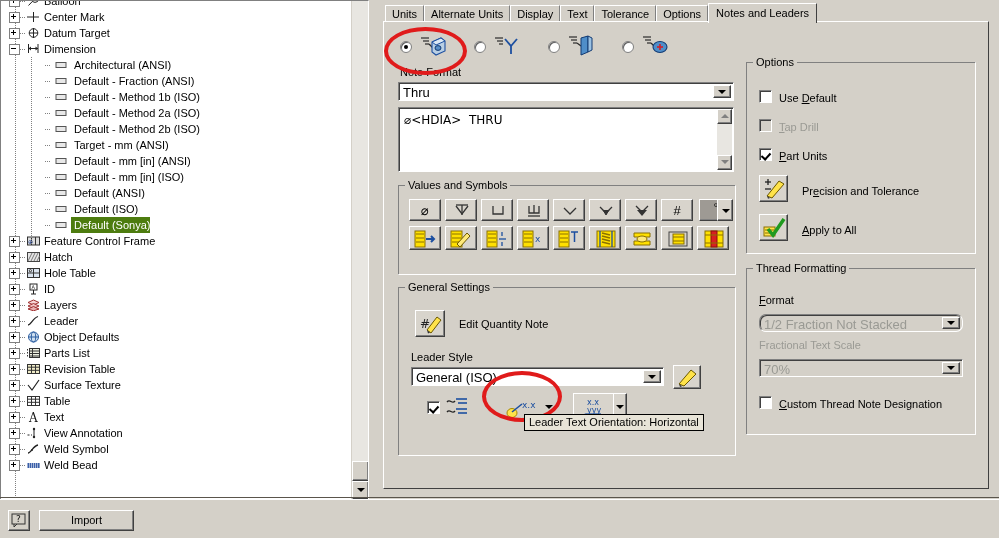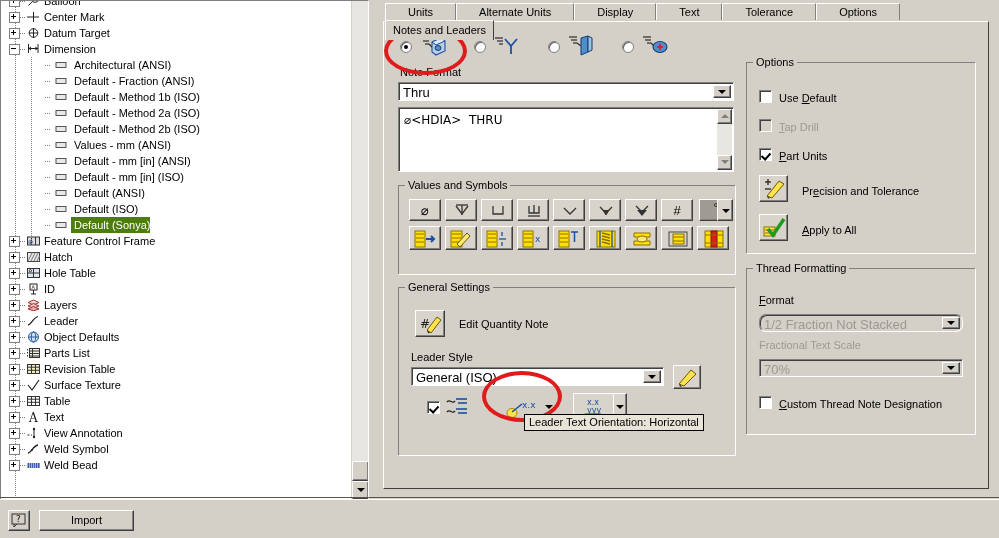--- a/index.html
+++ b/index.html
@@ -75,21 +75,21 @@
     border-left:4px solid transparent;border-right:4px solid transparent;border-top:4px solid #000;
   }
 
   
   .rpane{
     position:absolute;left:375px;top:0;width:620px;height:497px;
   }
   
   .tabs{position:absolute;left:10px;top:3px;height:19px;}
   .tab{
-    display:inline-block;height:17px;line-height:17px;padding:0 22px;
+    display:inline-block;height:17px;line-height:17px;padding:0 6px;
     background:#d4d0c8;font-size:11px;vertical-align:bottom;
     border-left:1px solid #fff;border-top:1px solid #fff;border-right:1px solid #808080;
     position:relative;box-sizing:border-box;
   }
   .tab.active{
     height:20px;line-height:19px;margin-bottom:-1px;padding:0 7px;
     border-right:1px solid #404040;z-index:5;background:#d4d0c8;
   }
   .tabbody{
     position:absolute;left:8px;top:21px;right:6px;height:468px;
@@ -243,21 +243,21 @@
                 <rect x="1" y="3.5" width="10" height="5" fill="#e8e8e8" stroke="#555"></rect>
               </svg></span><span class="tlabel">Default - Method 1b (ISO)</span></div>
           <div class="trow child"><span class="dash"></span><span class="ticon"><svg width="13" height="12" viewBox="0 0 13 12">
                 <rect x="1" y="3.5" width="10" height="5" fill="#e8e8e8" stroke="#555"></rect>
               </svg></span><span class="tlabel">Default - Method 2a (ISO)</span></div>
           <div class="trow child"><span class="dash"></span><span class="ticon"><svg width="13" height="12" viewBox="0 0 13 12">
                 <rect x="1" y="3.5" width="10" height="5" fill="#e8e8e8" stroke="#555"></rect>
               </svg></span><span class="tlabel">Default - Method 2b (ISO)</span></div>
           <div class="trow child"><span class="dash"></span><span class="ticon"><svg width="13" height="12" viewBox="0 0 13 12">
                 <rect x="1" y="3.5" width="10" height="5" fill="#e8e8e8" stroke="#555"></rect>
-              </svg></span><span class="tlabel">Values - mm (ANSI)</span></div>
+              </svg></span><span class="tlabel">Target - mm (ANSI)</span></div>
           <div class="trow child"><span class="dash"></span><span class="ticon"><svg width="13" height="12" viewBox="0 0 13 12">
                 <rect x="1" y="3.5" width="10" height="5" fill="#e8e8e8" stroke="#555"></rect>
               </svg></span><span class="tlabel">Default - mm [in] (ANSI)</span></div>
           <div class="trow child"><span class="dash"></span><span class="ticon"><svg width="13" height="12" viewBox="0 0 13 12">
                 <rect x="1" y="3.5" width="10" height="5" fill="#e8e8e8" stroke="#555"></rect>
               </svg></span><span class="tlabel">Default - mm [in] (ISO)</span></div>
           <div class="trow child"><span class="dash"></span><span class="ticon"><svg width="13" height="12" viewBox="0 0 13 12">
                 <rect x="1" y="3.5" width="10" height="5" fill="#e8e8e8" stroke="#555"></rect>
               </svg></span><span class="tlabel">Default (ANSI)</span></div>
           <div class="trow child"><span class="dash"></span><span class="ticon"><svg width="13" height="12" viewBox="0 0 13 12">

